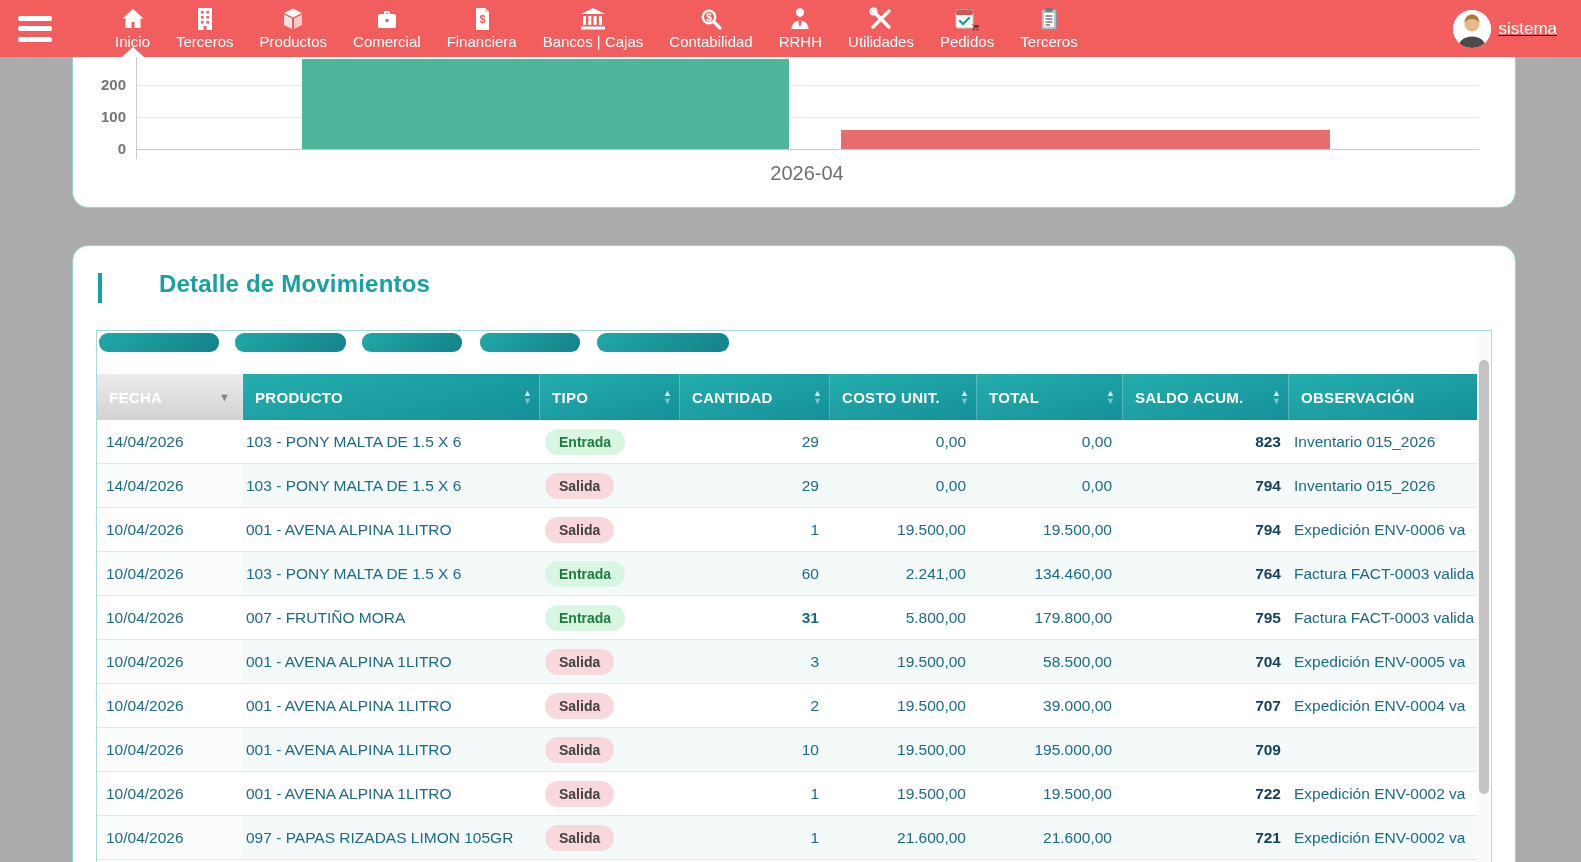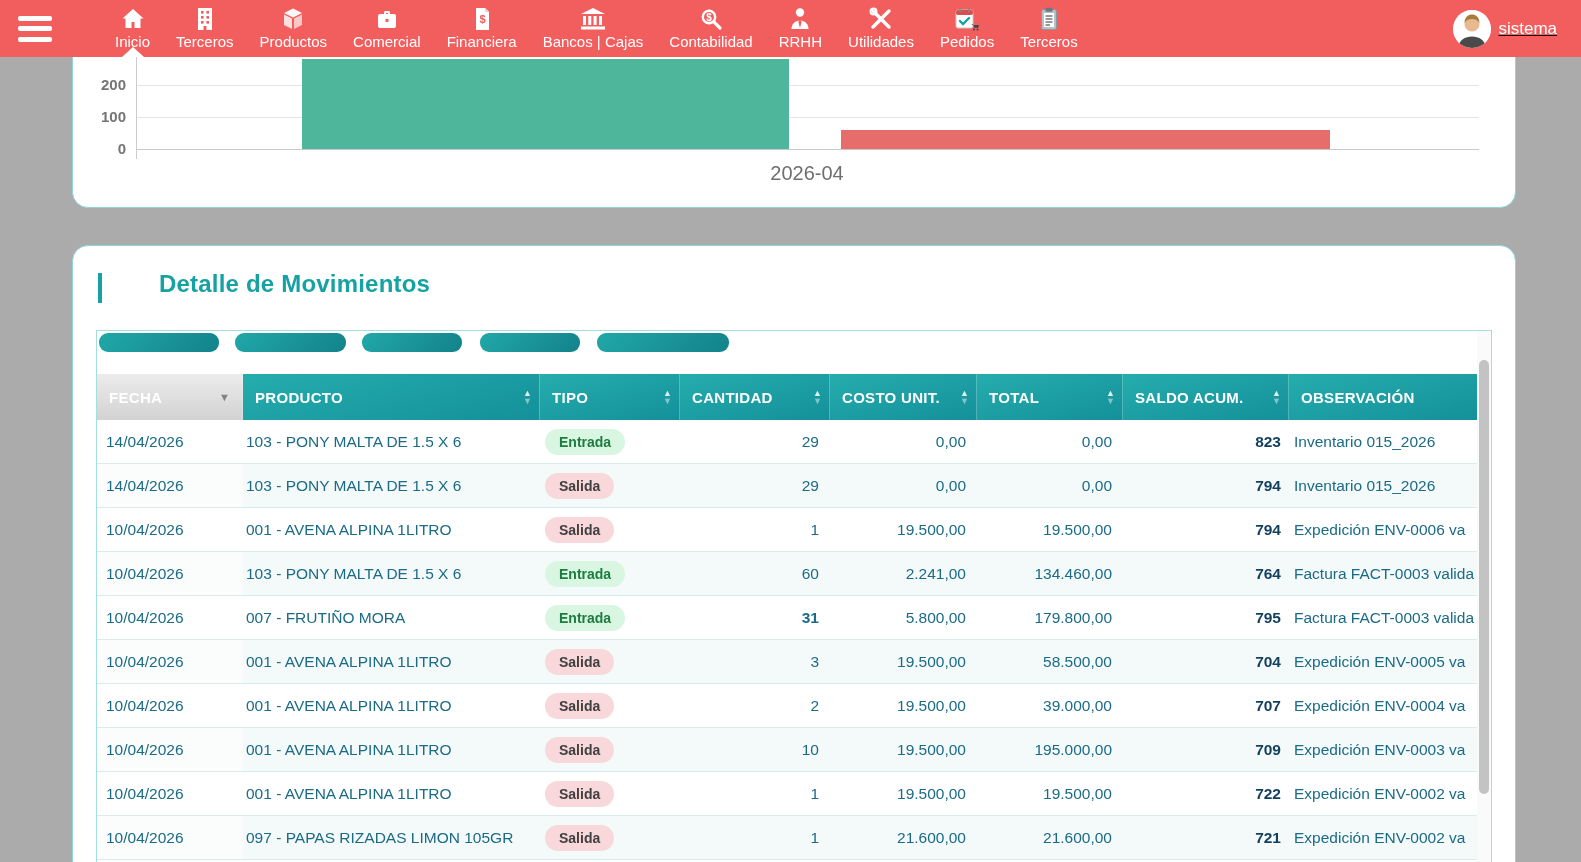--- a/index.html
+++ b/index.html
@@ -262,21 +262,20 @@
         <div class="trow striped">
           <div class="td t-fecha" style="width: 146px;">10/04/2026</div>
           <div class="td t-prod" style="width: 297px;">001 - AVENA ALPINA 1LITRO</div>
           <div class="td t-tipo" style="width: 140px;">
             <span class="pill pill-out">Salida</span>
           </div>
           <div class="td num" style="width: 150px;">10</div>
           <div class="td num" style="width: 147px;">19.500,00</div>
           <div class="td num" style="width: 146px;">195.000,00</div>
           <div class="td num saldo" style="width: 166px;">709</div>
-          <div class="td obs" style="width: 190px;">Expedición ENV-0003 va</div>
         </div>
         <div class="trow">
           <div class="td t-fecha" style="width: 146px;">10/04/2026</div>
           <div class="td t-prod" style="width: 297px;">001 - AVENA ALPINA 1LITRO</div>
           <div class="td t-tipo" style="width: 140px;">
             <span class="pill pill-out">Salida</span>
           </div>
           <div class="td num" style="width: 150px;">1</div>
           <div class="td num" style="width: 147px;">19.500,00</div>
           <div class="td num" style="width: 146px;">19.500,00</div>

